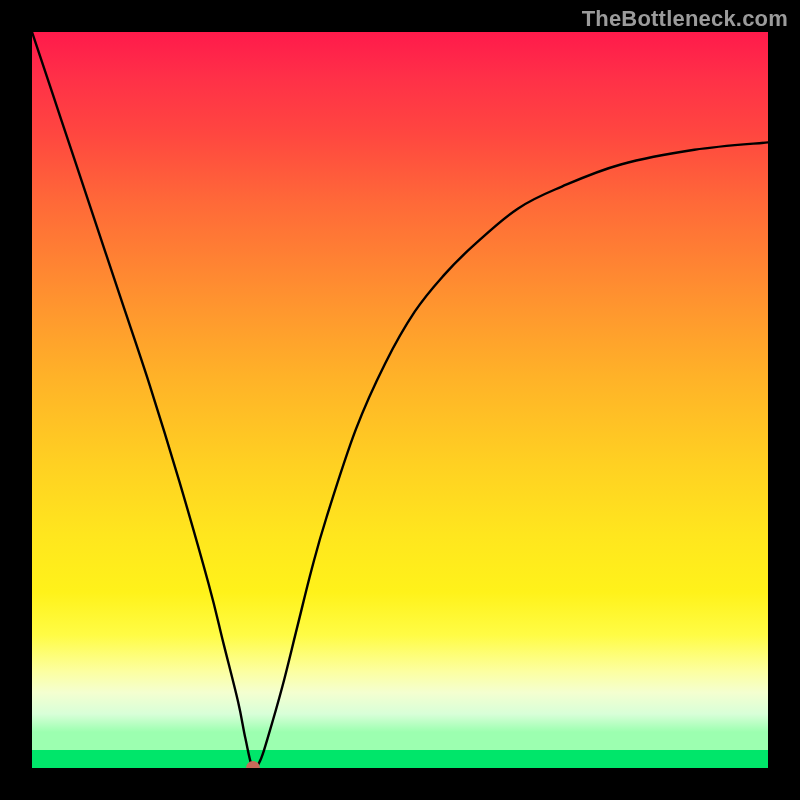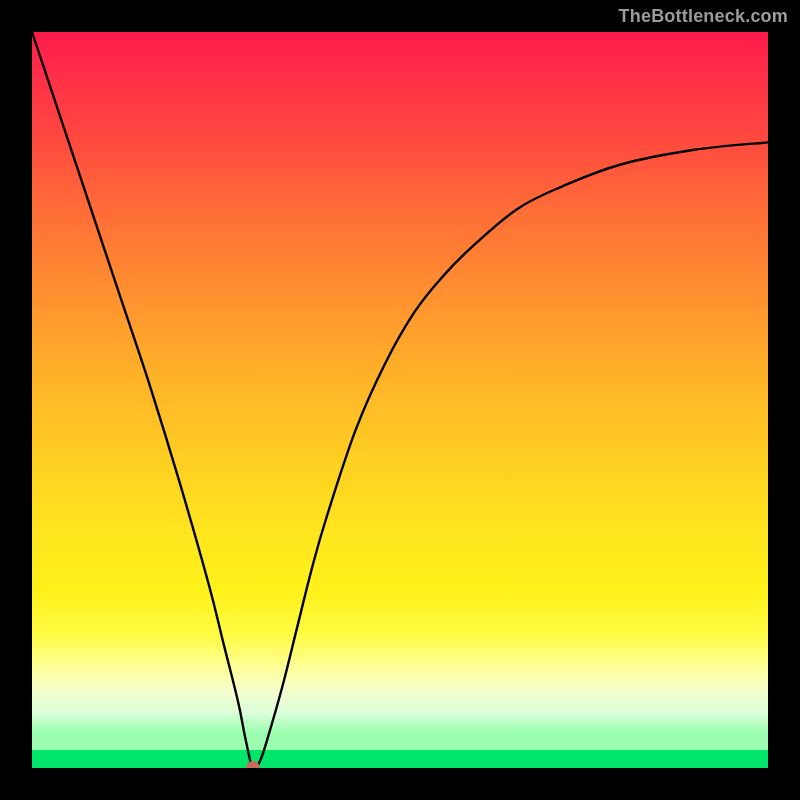--- a/index.html
+++ b/index.html
@@ -65,21 +65,21 @@
     width: 14px;
     height: 14px;
     border-radius: 50%;
     background: #c76a5a;
     transform: translate(-50%, -50%);
   }
   .watermark {
     position: absolute;
     top: 6px;
     right: 12px;
-    font-size: 18px;
+    font-size: 22px;
     font-weight: 600;
     color: #9b9b9b;
     letter-spacing: 0.2px;
   }
 </style>
 </head>
 <body>
 
 <div class="frame">
 

